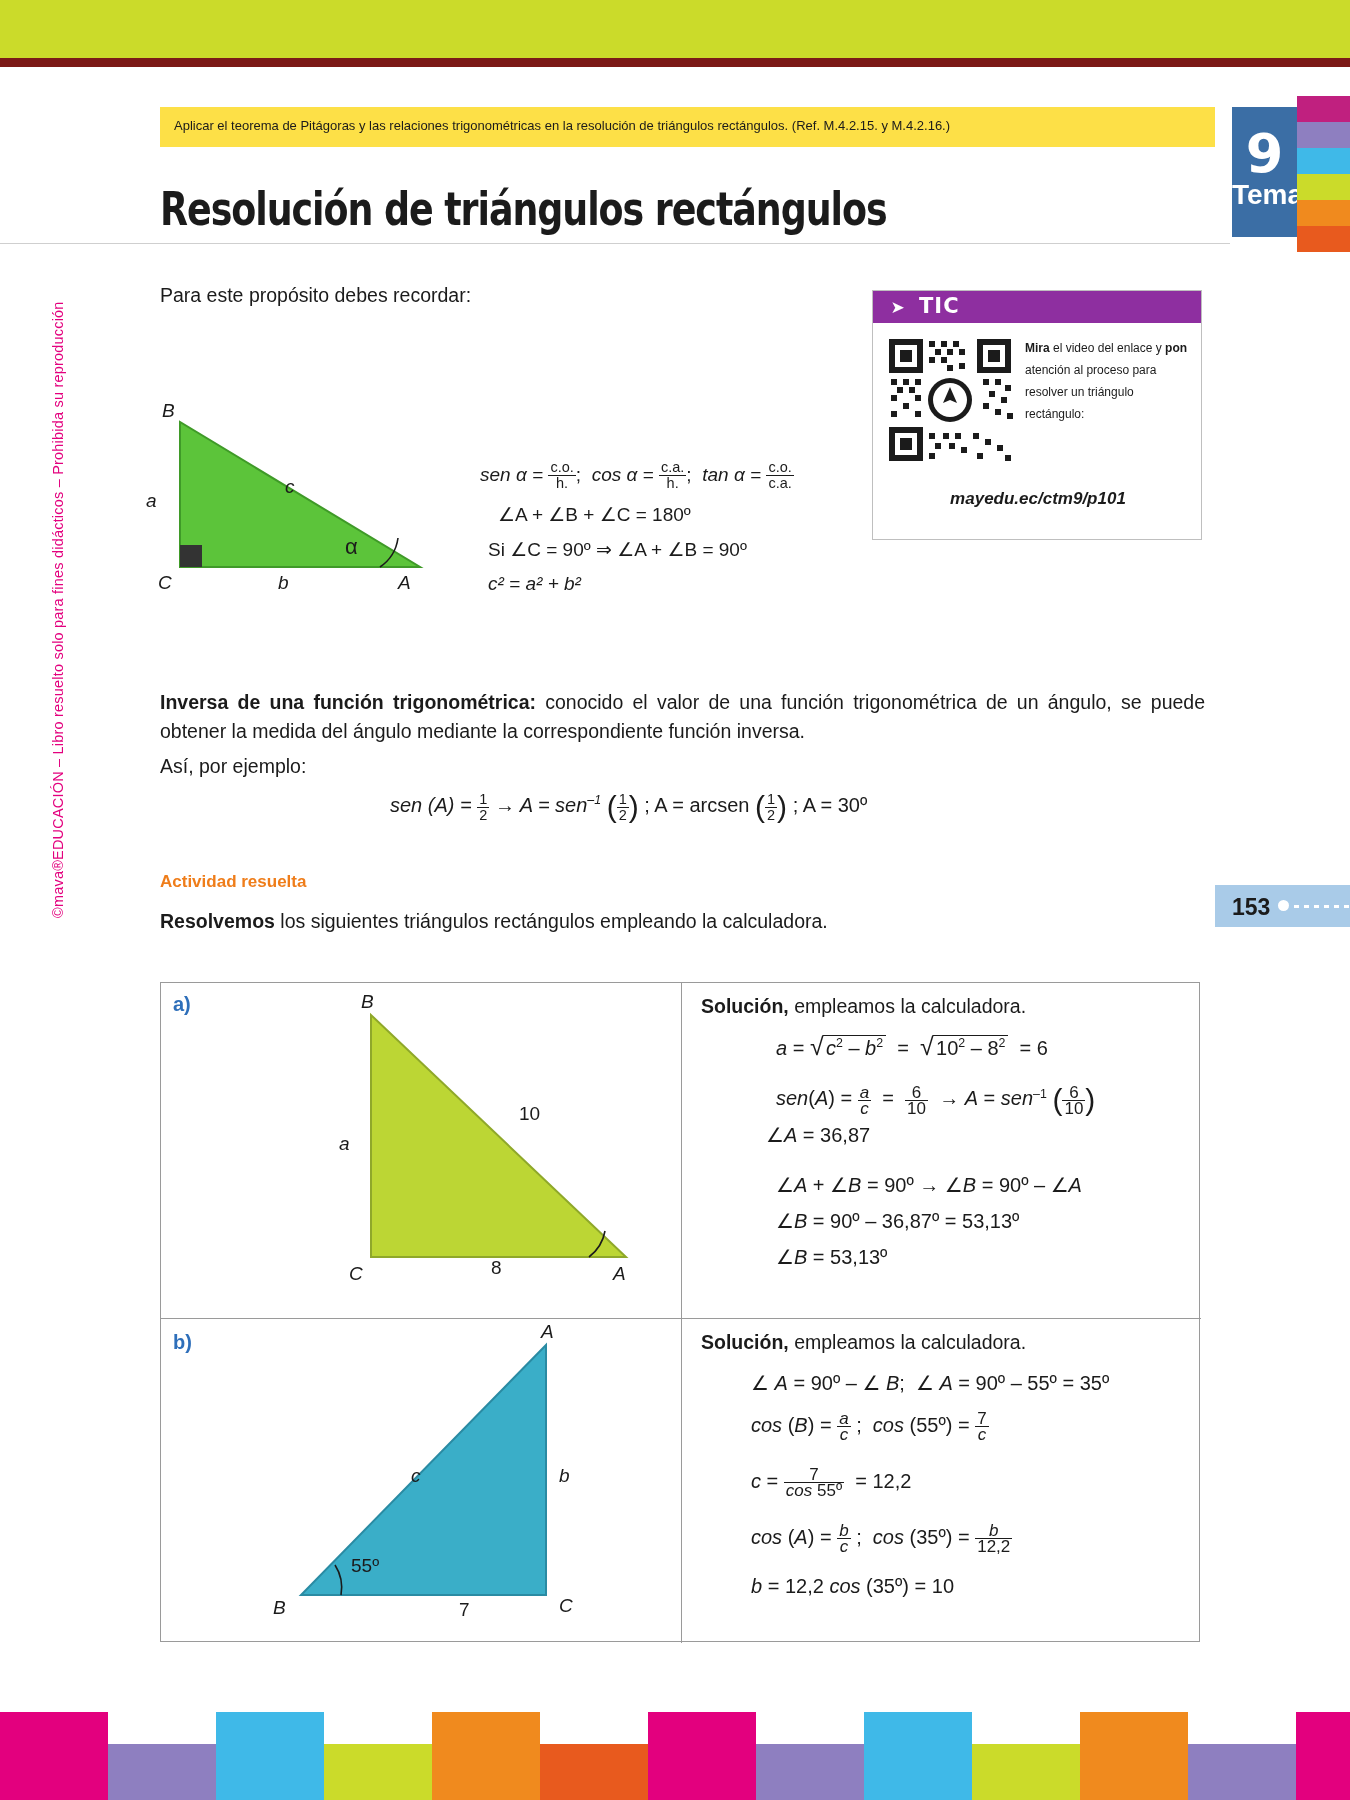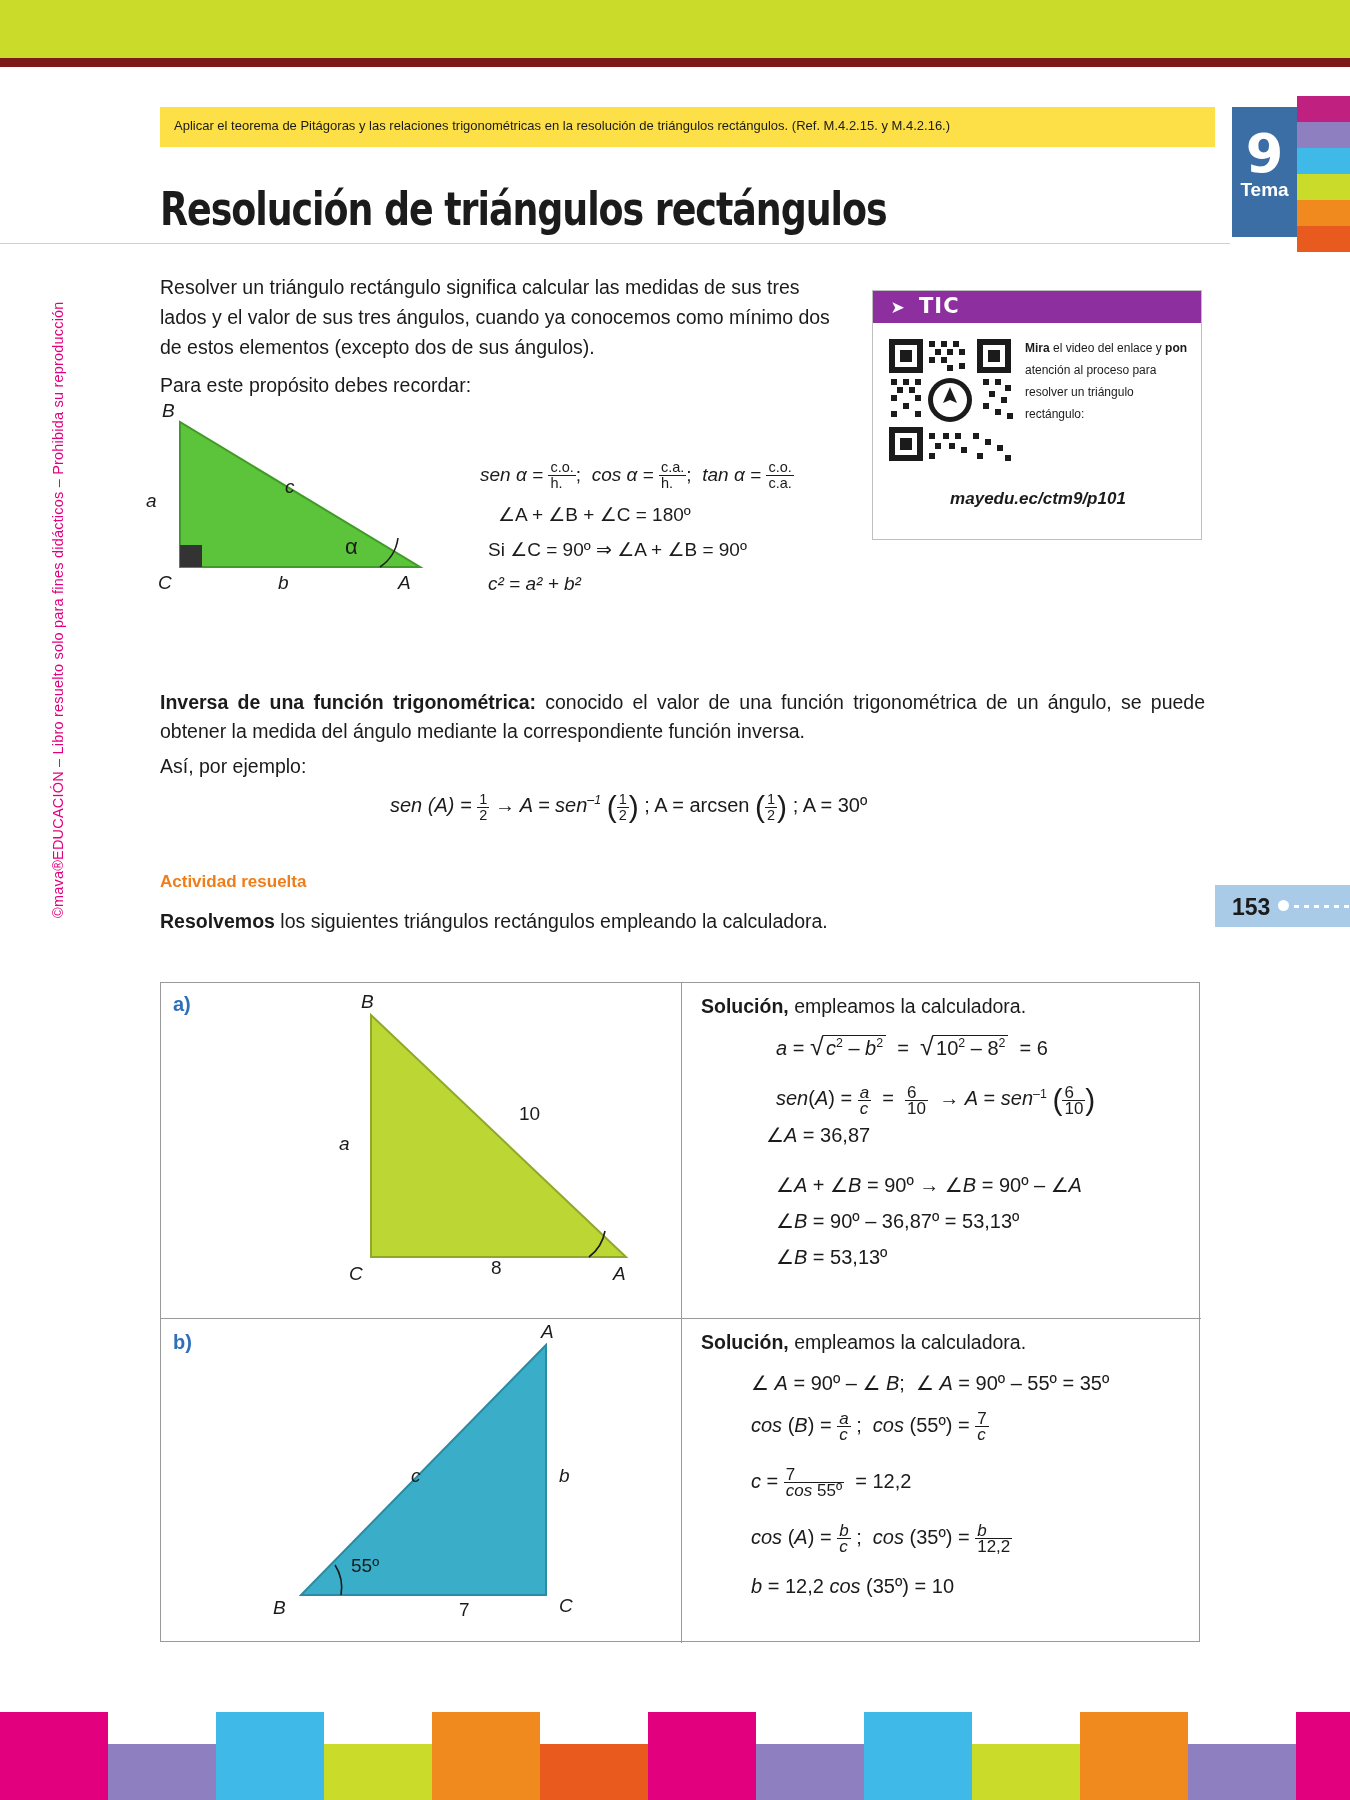--- a/index.html
+++ b/index.html
@@ -66,21 +66,21 @@
     position: absolute; left: 1232px; top: 107px; width: 65px; height: 130px;
     background: #3b6ea5;
     color: #fff;
     text-align: center;
   }
   .tema-num {
     font-family: "DejaVu Sans", sans-serif;
     font-size: 54px; font-weight: bold; line-height: 58px; padding-top: 18px;
   }
   .tema-label {
-    font-size: 19px; font-weight: bold; letter-spacing: 0px; margin-top: -4px;
+    font-size: 28px; font-weight: bold; letter-spacing: 0px; margin-top: -4px;
   }
   .sw { position: absolute; left: 1297px; width: 53px; height: 26px; }
   .sw1 { top: 96px;  background: #c0207f; }
   .sw2 { top: 122px; background: #8e7fc0; }
   .sw3 { top: 148px; background: #3fb9e8; }
   .sw4 { top: 174px; background: #cbdb2a; }
   .sw5 { top: 200px; background: #f08a1e; }
   .sw6 { top: 226px; background: #e85a1e; }
 
   
@@ -119,21 +119,21 @@
 
   
   .fig1 { position: absolute; left: 140px; top: 412px; width: 290px; height: 200px; }
   .lbl { position: absolute; font-style: italic; font-size: 19px; color: #1b1b1b; }
 
   
   .form1 {
     position: absolute; left: 480px; top: 460px; width: 380px;
     font-size: 19px; color: #1b1b1b;
   }
-  .frac { display: inline-block; vertical-align: middle; font-size: 14.5px; line-height: 15px; }
+  .frac { display: inline-block; text-align: center; vertical-align: middle; font-size: 14.5px; line-height: 15px; }
   .frac .num { border-bottom: 1.2px solid #1b1b1b; padding: 0 2px; display:block; }
   .frac .den { display:block; padding: 0 2px;}
   .row-f { margin-bottom: 12px; }
   .it { font-style: italic; }
 
   
   .inverse {
     position: absolute; left: 160px; top: 688px; width: 1045px;
     font-size: 19.5px; line-height: 29px; color: #1b1b1b; text-align: justify;
   }
@@ -222,21 +222,20 @@
   <div class="tema-label">Tema</div>
 </div>
 <div class="sw sw1"></div>
 <div class="sw sw2"></div>
 <div class="sw sw3"></div>
 <div class="sw sw4"></div>
 <div class="sw sw5"></div>
 <div class="sw sw6"></div>
 
 <div class="intro">
-  <div>Resolver un triángulo rectángulo significa calcular las medidas de sus tres lados y el valor de sus tres ángulos, cuando ya conocemos como mínimo dos de estos elementos (excepto dos de sus ángulos).</div>
   <div class="p2">Para este propósito debes recordar:</div>
 </div>
 
 <div class="tic-box">
   <div class="tic-header">
     <span class="tic-arrow">➤</span>
     <span>TIC</span>
   </div>
   <div class="qr">
     <svg width="130" height="130" viewBox="0 0 130 130" aria-hidden="true">

